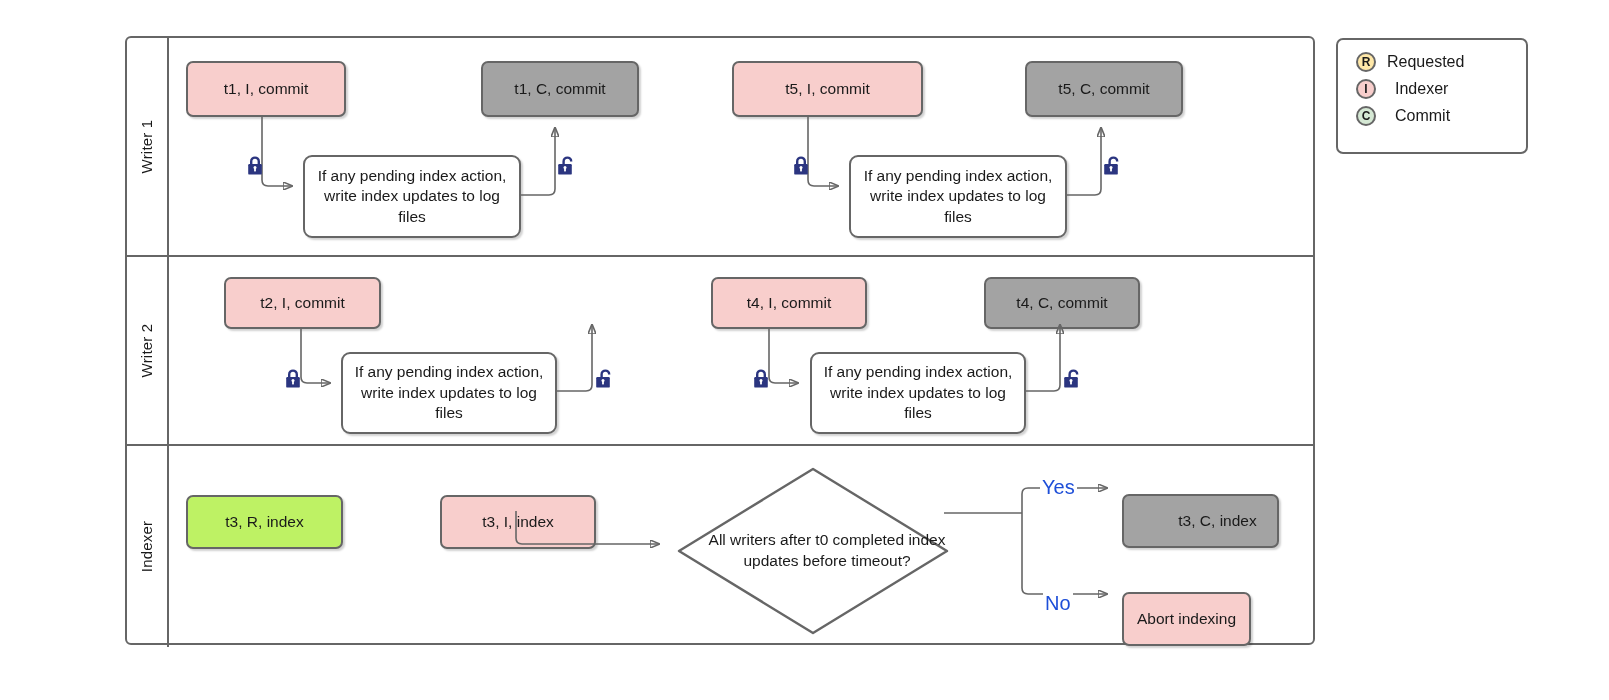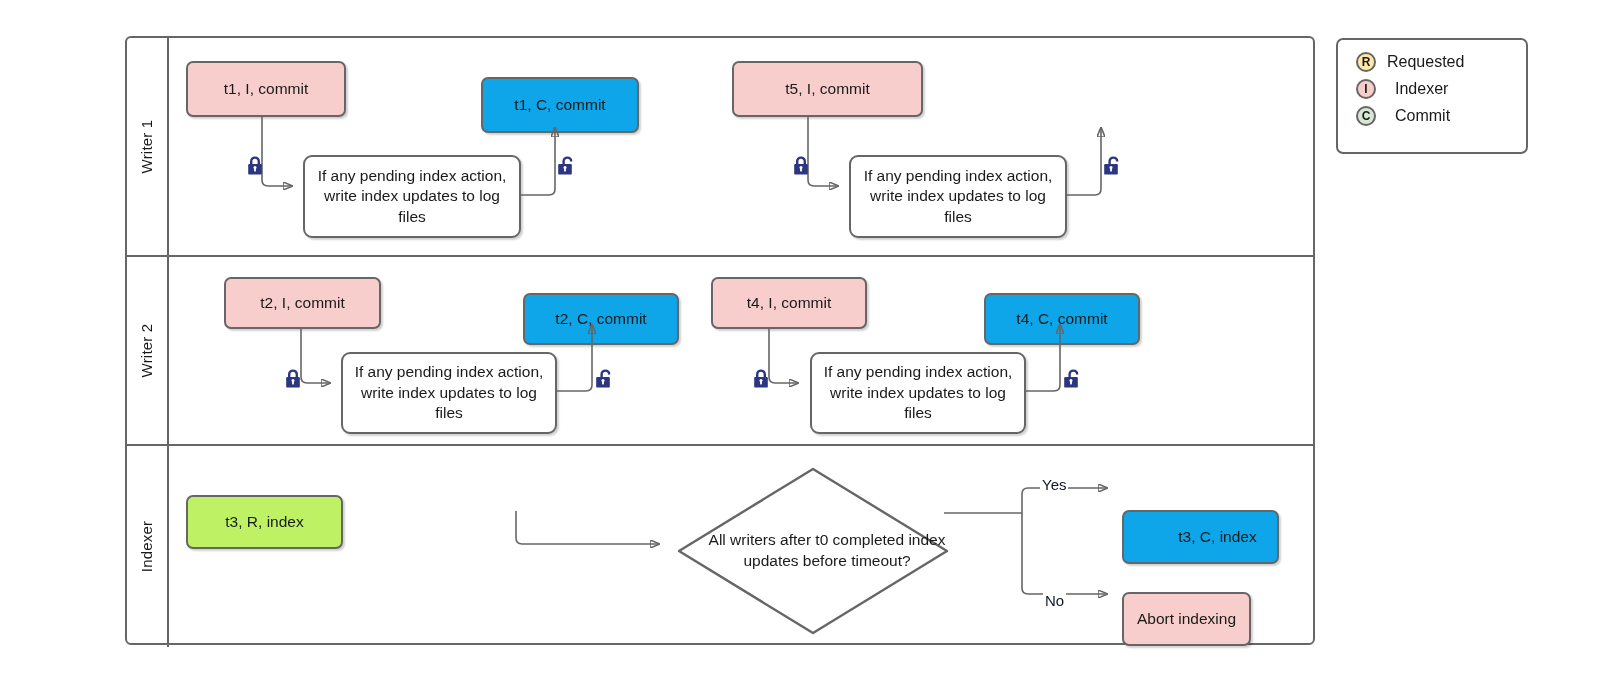--- a/index.html
+++ b/index.html
@@ -52,39 +52,39 @@
     border-radius:7px;
     display:flex;align-items:center;justify-content:center;
     text-align:center;
     font-size:15.5px;
     line-height:1.33;
     color:#1a1a1a;
     box-shadow:2px 2px 2px rgba(0,0,0,.18);
     padding:2px 6px;
   }
   .node.pink{background:#f8cecc;}
-  .node.green{background:#0ea5e9;margin-top:16px;}
+  .node.green{background:#a3a3a3;}
   .node.yellow{background:#bef264;}
   .node.white{background:#ffffff;border-radius:9px;box-shadow:2px 2px 2px rgba(0,0,0,.18);}
 
   
   .diamond-wrap{position:absolute;}
   .diamond-wrap svg{position:absolute;left:0;top:0;overflow:visible;}
   .diamond-text{
     position:absolute;left:0;top:0;width:100%;height:100%;
     display:flex;align-items:center;justify-content:center;
     text-align:center;font-size:15.5px;line-height:1.33;color:#1a1a1a;
     pointer-events:none;
   }
 
   
   .conn{position:absolute;left:0;top:0;width:1609px;height:700px;pointer-events:none;overflow:visible;}
   .conn path,.conn line{stroke:#666666;stroke-width:1.6px;fill:none;}
   .edge-label{
-    position:absolute;font-size:15px;color:#0f172a;background:#ffffff;
+    position:absolute;font-size:20px;color:#1d4ed8;background:#ffffff;
     padding:0 2px;white-space:nowrap;
   }
 
   
   .lock{position:absolute;width:20px;height:22px;}
   .lock svg{display:block;}
 
   
   .legend{
     position:absolute;left:1336px;top:38px;width:192px;height:116px;
@@ -122,53 +122,54 @@
         <div class="node pink" style="left:17px;top:23px;width:160px;height:56px;">t1, I, commit</div>
 
         <div class="node white" style="left:134px;top:117px;width:218px;height:83px;">If any pending index action, write index updates to log files</div>
 
         <div class="node green" style="left:312px;top:23px;width:158px;height:56px;">t1, C, commit</div>
 
         <div class="node pink" style="left:563px;top:23px;width:191px;height:56px;">t5, I, commit</div>
 
         <div class="node white" style="left:680px;top:117px;width:218px;height:83px;">If any pending index action, write index updates to log files</div>
 
+        <div class="node green" style="left:856px;top:23px;width:158px;height:56px;">t5, C, commit</div>
 
       </div>
     </div>
 
     <div class="lane l1">
       <div class="lane-header">
         <span>Writer 2</span>
       </div>
       <div class="lane-body">
 
         <div class="node pink" style="left:55px;top:20px;width:157px;height:52px;">t2, I, commit</div>
 
         <div class="node white" style="left:172px;top:95px;width:216px;height:82px;">If any pending index action, write index updates to log files</div>
 
-        <div class="node green" style="left:354px;top:20px;width:156px;height:52px;">t2, C, commit</div>
 
         <div class="node pink" style="left:542px;top:20px;width:156px;height:52px;">t4, I, commit</div>
 
         <div class="node white" style="left:641px;top:95px;width:216px;height:82px;">If any pending index action, write index updates to log files</div>
 
         <div class="node green" style="left:815px;top:20px;width:156px;height:52px;">t4, C, commit</div>
 
       </div>
     </div>
 
     <div class="lane l2">
       <div class="lane-header">
         <span>Indexer</span>
       </div>
       <div class="lane-body">
 
         <div class="node yellow" style="left:17px;top:49px;width:157px;height:54px;">t3, R, index</div>
 
+        <div class="node pink" style="left:271px;top:49px;width:156px;height:54px;">t3, I, index</div>
 
         <div class="diamond-wrap" style="left:507px;top:20px;width:274px;height:170px;">
           <svg width="274" height="170" viewBox="0 0 274 170" aria-hidden="true">
             <polygon points="137,3 271,85 137,167 3,85" fill="#ffffff" stroke="#666666" stroke-width="2.4" stroke-linejoin="round"></polygon>
           </svg>
           <div class="diamond-text" style="padding:0 14px;">All writers after t0 completed index updates before timeout?</div>
         </div>
 
         <div class="node green" style="left:953px;top:48px;width:157px;height:54px;padding-left:40px;">t3, C, index</div>
 

